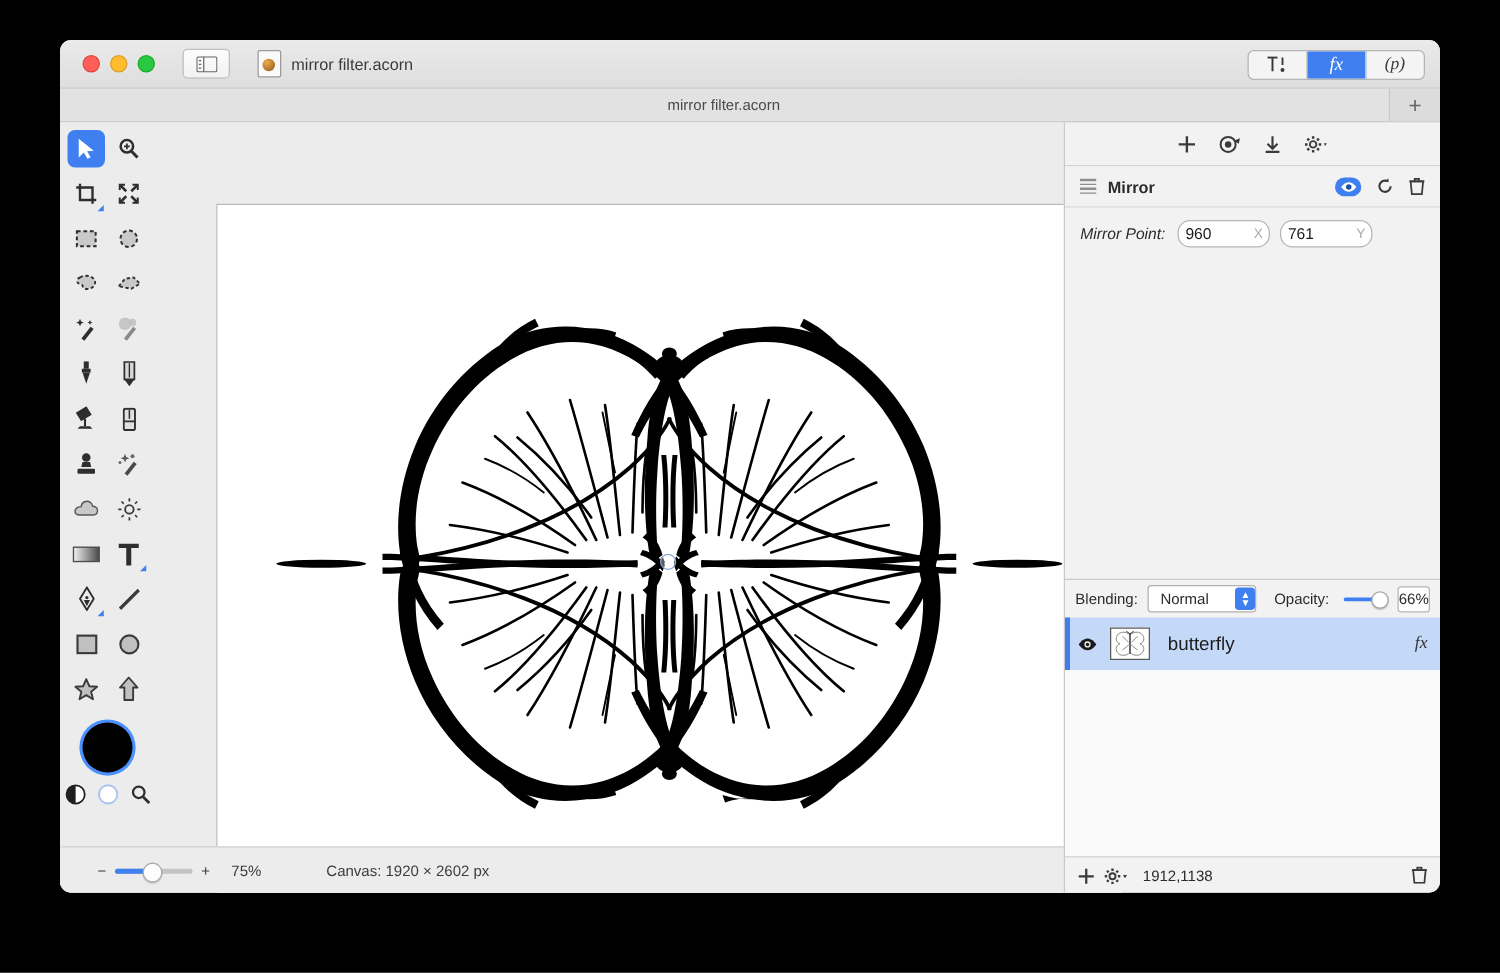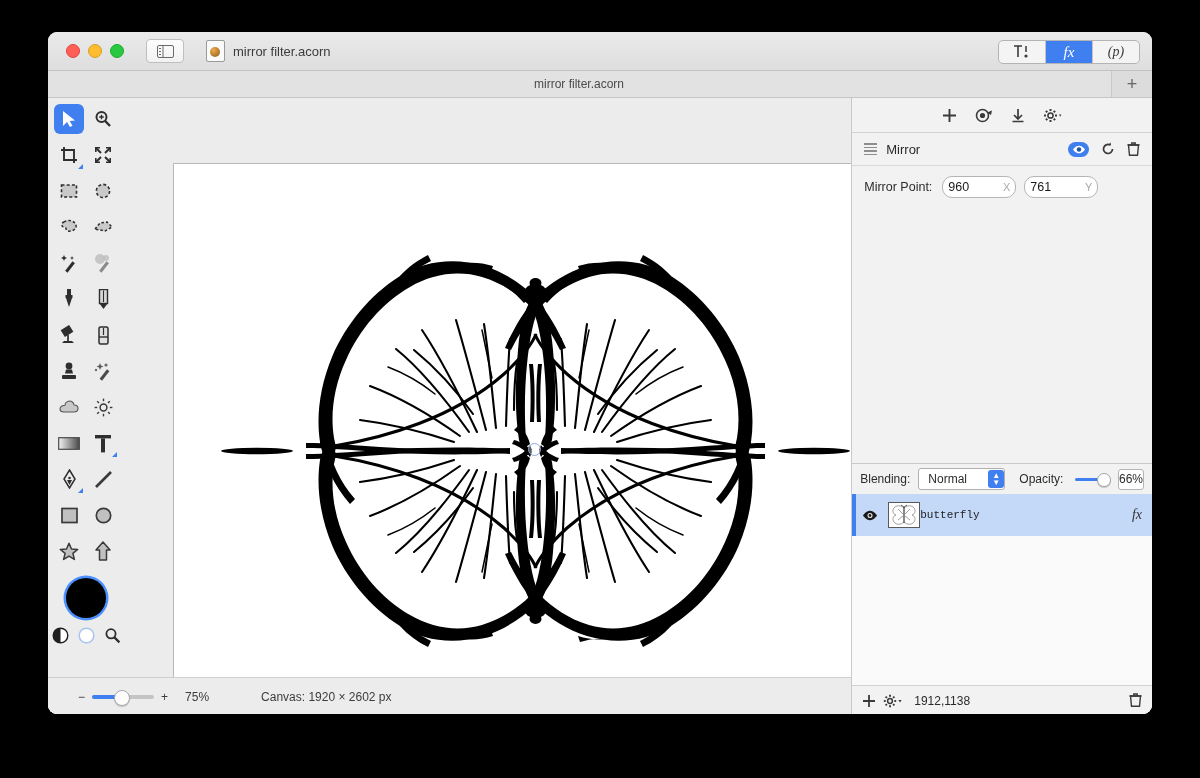--- a/index.html
+++ b/index.html
@@ -68,25 +68,25 @@
   .slider .knob{position:absolute;left:22px;top:-5px;width:14px;height:14px;border-radius:50%;background:#fdfdfd;
     border:1px solid #a8a8a8;box-shadow:0 1px 1px rgba(0,0,0,.18);}
   .zpct{margin-left:10px;}
   .canvasinfo{margin-left:52px;}
 
   
   .fxtoolbar{height:34px;display:flex;align-items:center;justify-content:center;gap:18px;border-bottom:1px solid #d2d2d2;}
   .fxhead{height:32px;display:flex;align-items:center;padding:0 12px;border-bottom:1px solid #dadada;background:#f2f2f2;}
   .grip{display:flex;flex-direction:column;gap:2px;margin-right:9px;}
   .grip i{display:block;width:13px;height:1.5px;background:#8e8e8e;}
-  .fxname{font-size:13px;font-weight:normal;color:#2b2b2b;}
+  .fxname{font-size:13px;font-weight:bold;color:#2b2b2b;}
   .fxacts{margin-left:auto;display:flex;align-items:center;gap:12px;}
   .eyebadge{width:21px;height:15px;border-radius:8px;background:#3f7fef;display:flex;align-items:center;justify-content:center;}
   .paramrow{display:flex;align-items:center;padding:10px 12px 0 12px;}
-  .plabel{font-size:12.5px;color:#2b2b2b;}
+  .plabel{font-size:12.5px;color:#2b2b2b;font-style:italic;}
   .numfield{margin-left:10px;width:62px;height:20px;background:#fff;border:1px solid #b5b5b5;border-radius:10px;
     display:flex;align-items:center;padding:0 5px;font-size:12.5px;color:#1a1a1a;}
   .numfield .unit{margin-left:auto;color:#aaa;font-size:11px;}
 
   .layersec{position:absolute;left:0;right:0;bottom:0;top:365px;display:flex;flex-direction:column;border-top:1px solid #c9c9c9;}
   .blendrow{height:30px;display:flex;align-items:center;padding:0 8px;background:#f2f2f2;gap:8px;font-size:12px;color:#2b2b2b;}
   .select{height:20px;background:#fff;border:1px solid #b0b0b0;border-radius:3px;display:flex;align-items:center;
     padding:0 0 0 9px;font-size:12px;min-width:76px;}
   .select .arrowbox{margin-left:auto;width:16px;height:18px;background:#3f7fef;border-radius:3px;display:flex;
     align-items:center;justify-content:center;color:#fff;font-size:8px;line-height:7px;flex-direction:column;}
@@ -94,21 +94,21 @@
   .opslider .knob{position:absolute;right:-5px;top:-5px;width:12px;height:12px;border-radius:50%;background:#fff;
     border:1px solid #a6a6a6;box-shadow:0 1px 1px rgba(0,0,0,.2);}
   .opfield{width:38px;height:19px;background:#fff;border:1px solid #b5b5b5;border-radius:3px;font-size:12px;
     display:flex;align-items:center;justify-content:center;}
   .layerlist{flex:1;background:#fafafa;}
   .layer{height:42px;display:flex;align-items:center;padding:0 10px;position:relative;}
   .layer.sel{background:#c4d8f8;}
   .layer.sel:before{content:"";position:absolute;left:0;top:0;bottom:0;width:4px;background:#3f7fef;}
   .thumb{width:30px;height:24px;border:1px solid #5a5a5a;background:#fff;margin-left:10px;overflow:hidden;
     display:flex;align-items:center;justify-content:center;}
-  .lname{font-size:11px;color:#1c1c1c;font-family:Liberation Mono, monospace;}
+  .lname{margin-left:14px;font-size:15px;color:#1c1c1c;}
   .lfx{margin-left:auto;font-family:"Liberation Serif",serif;font-style:italic;font-size:14px;color:#333;}
   .layerfoot{height:30px;background:#f2f2f2;border-top:1px solid #d2d2d2;display:flex;align-items:center;padding:0 10px;gap:7px;font-size:12px;color:#2b2b2b;}
   .coords{margin-left:4px;}
   .trashr{margin-left:auto;}
 </style>
 </head>
 <body>
 
 <div class="window">
 

